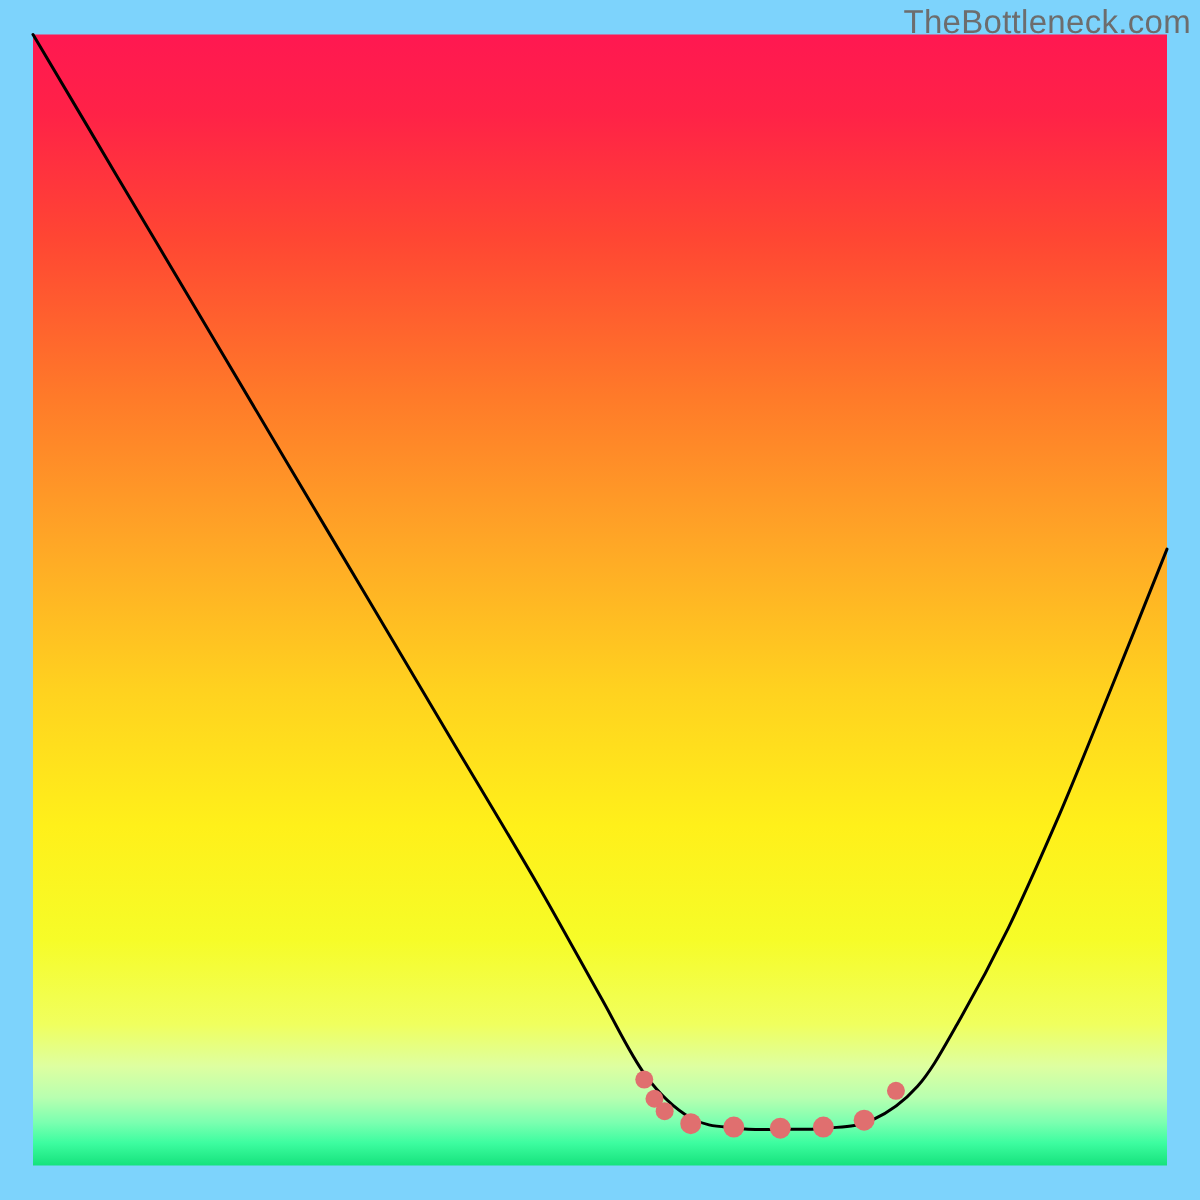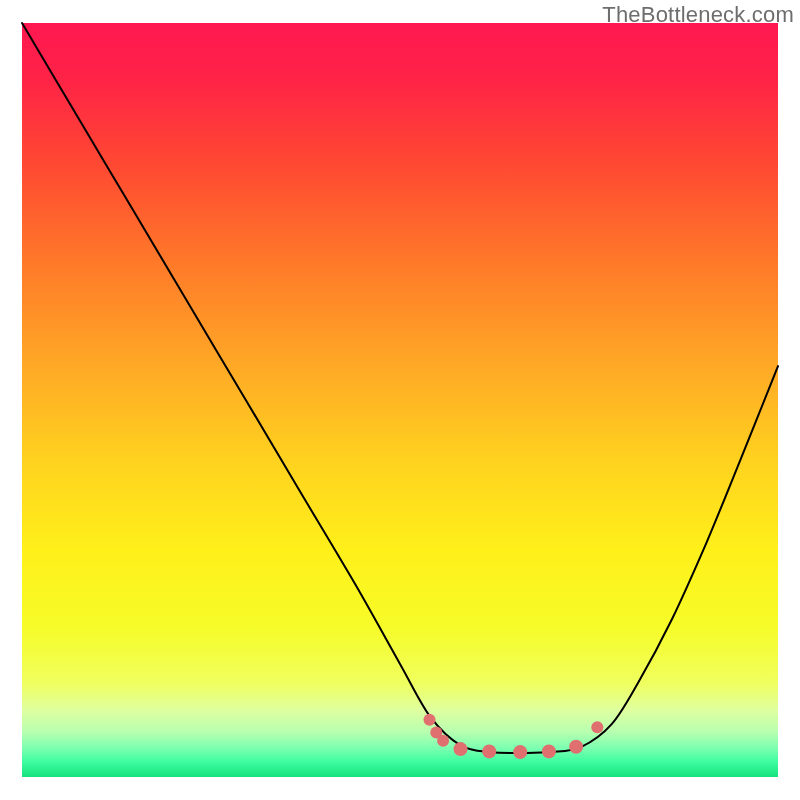--- a/index.html
+++ b/index.html
@@ -10,21 +10,21 @@
     background: #000;
     overflow: hidden;
     font-family: Arial, Helvetica, sans-serif;
   }
   .frame {
     position: absolute;
     top: 0;
     left: 0;
     width: 800px;
     height: 800px;
-    background: #ffffff;
+    background: #7dd3fc;
   }
   .plot-area {
     position: absolute;
     top: 23px;
     left: 22px;
     width: 756px;
     height: 754px;
     
   }
   .watermark {

